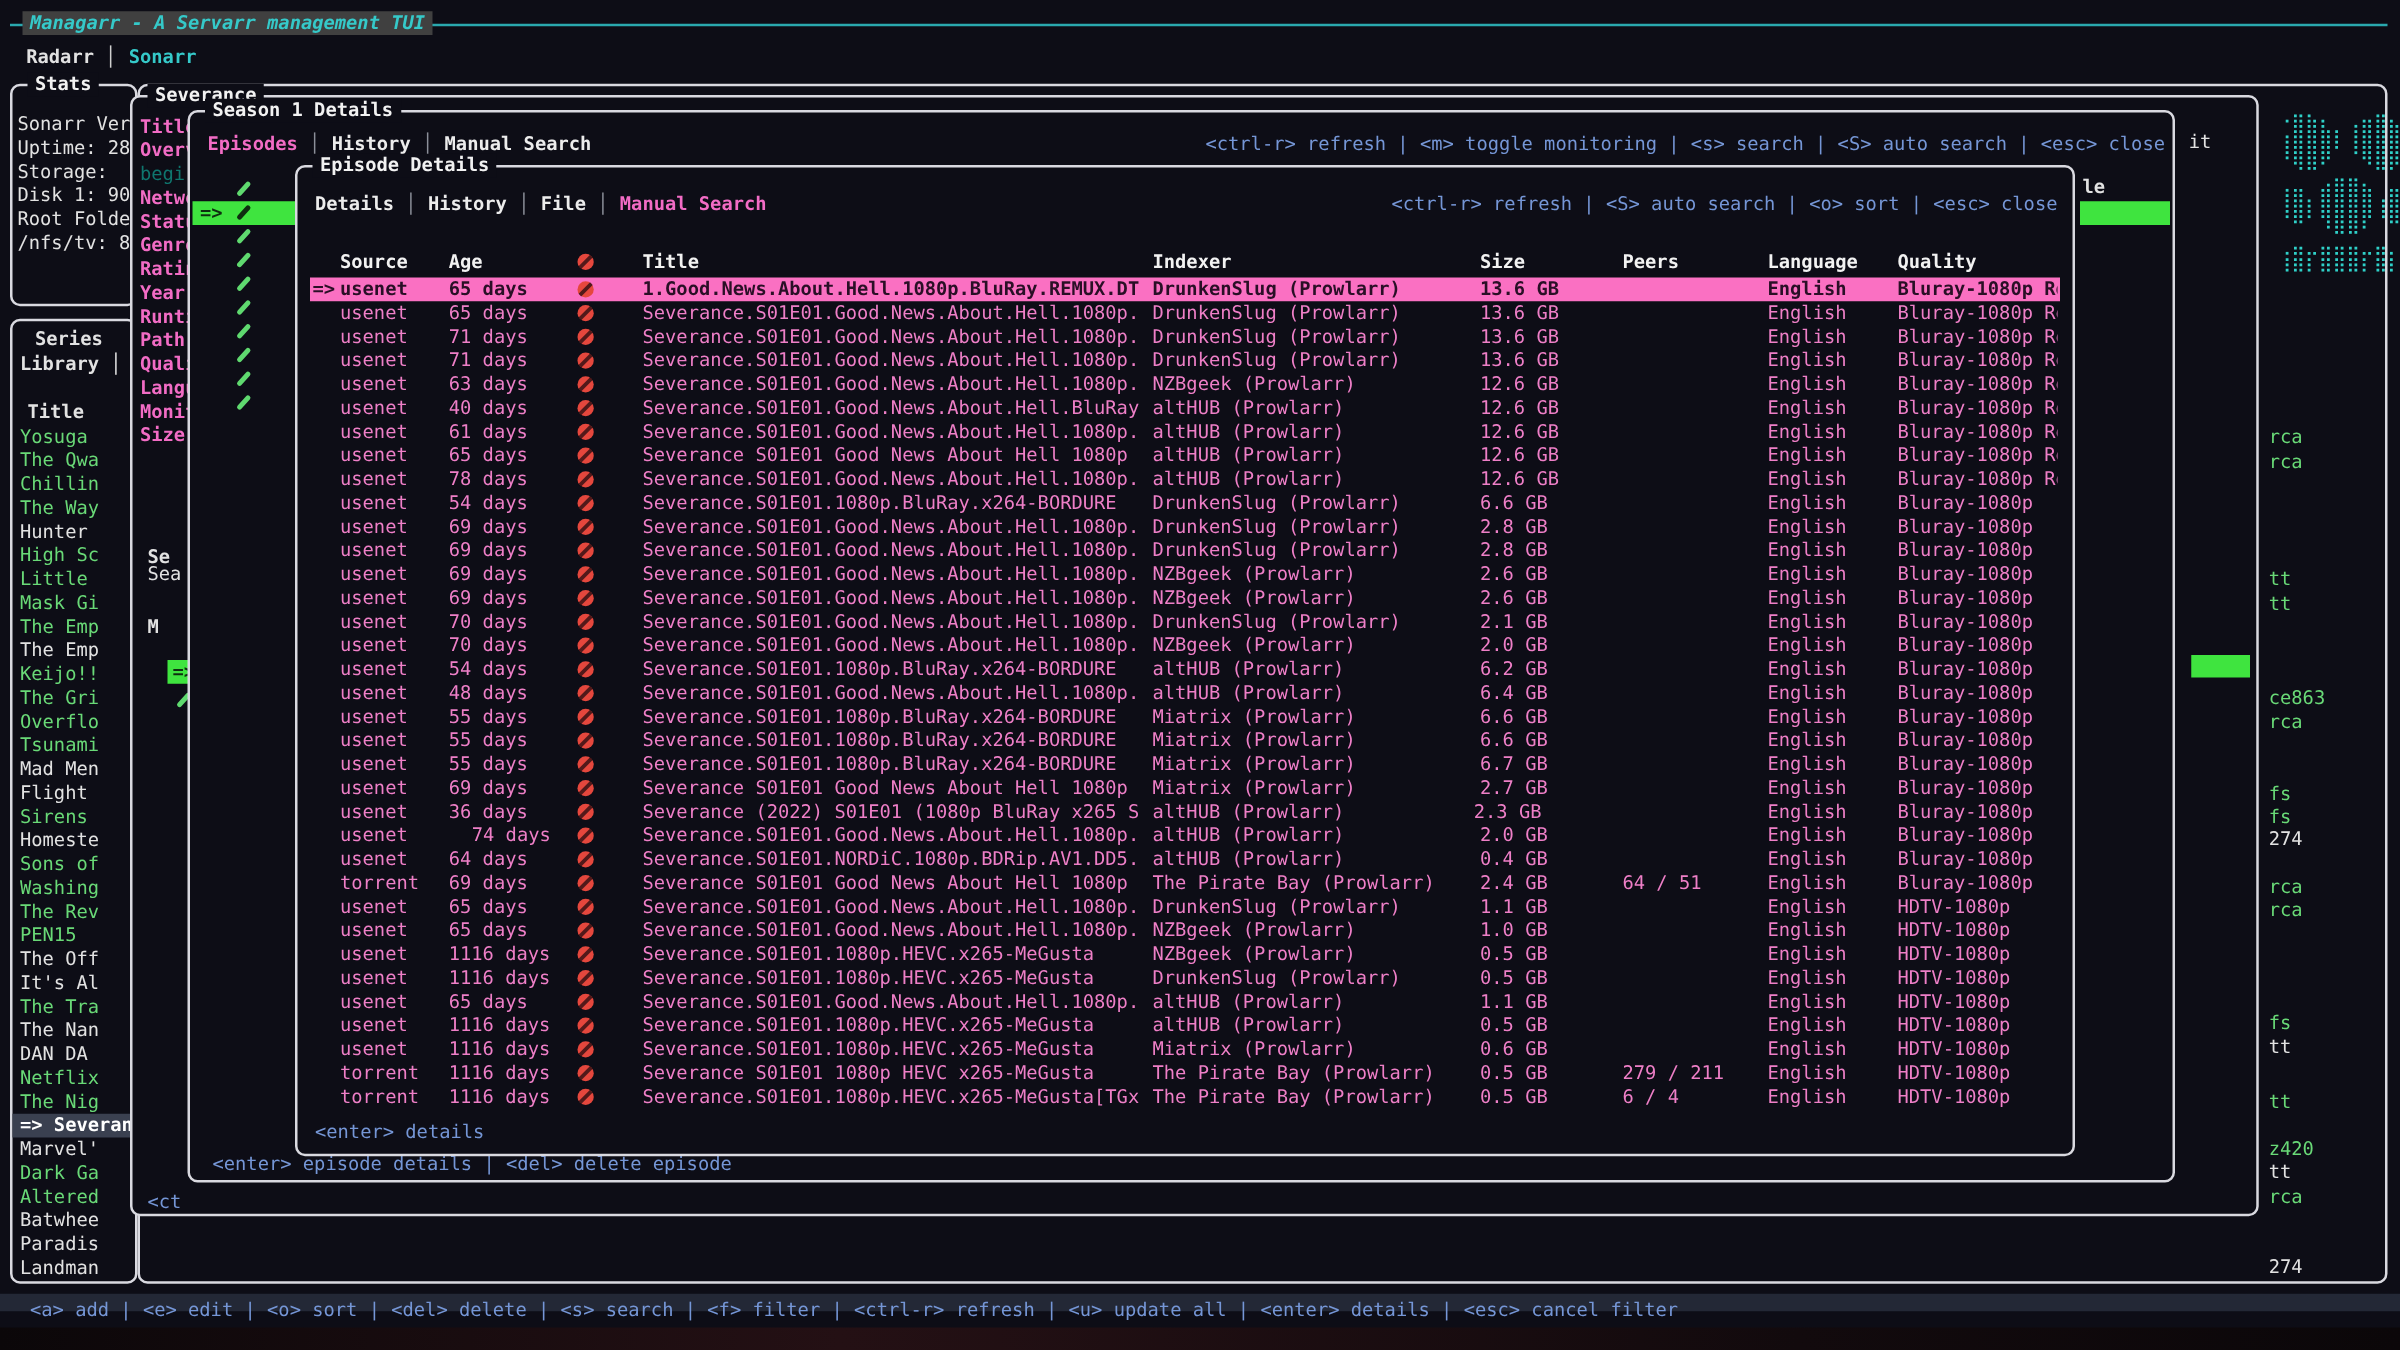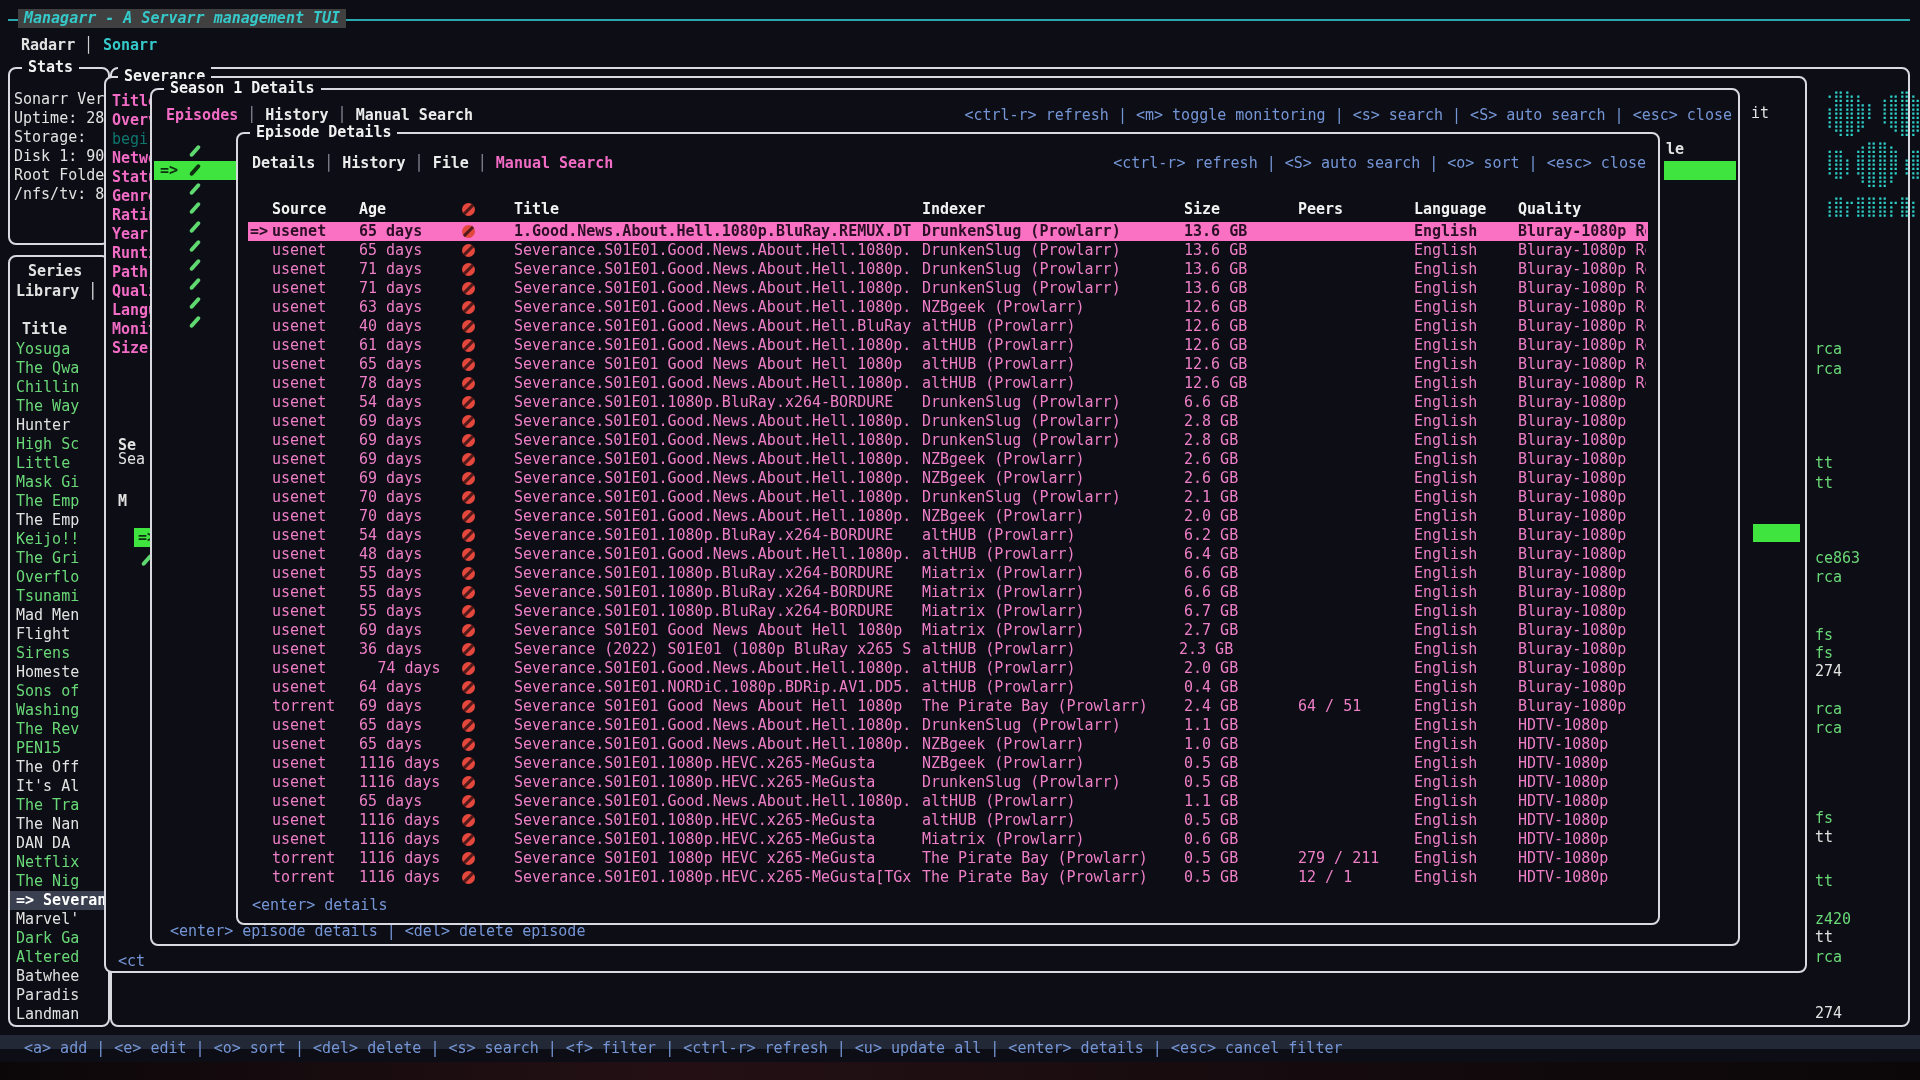--- a/index.html
+++ b/index.html
@@ -575,21 +575,21 @@
           <div class="cell" style="left: 1166px; width: 100px;">English</div>
           <div class="cell" style="left: 1270px; width: 128px;">HDTV-1080p</div>
         </div>
         <div class="trow" style="left: 248px; top: 868px;">
           <div class="cell" style="left: 24px; width: 85px;">torrent</div>
           <div class="cell" style="left: 111px; width: 100px;">1116 days</div>
           <div class="noicn" style="left: 214px; top: 3px;"></div>
           <div class="cell" style="left: 266px; width: 404px;">Severance.S01E01.1080p.HEVC.x265-MeGusta[TGx</div>
           <div class="cell" style="left: 674px; width: 258px;">The Pirate Bay (Prowlarr)</div>
           <div class="cell" style="left: 936px; width: 110px;">0.5 GB</div>
-          <div class="cell tgreen" style="left: 1050px; width: 112px;">12 / 1</div>
+          <div class="cell tgreen" style="left: 1050px; width: 112px;">6 / 4</div>
           <div class="cell" style="left: 1166px; width: 100px;">English</div>
           <div class="cell" style="left: 1270px; width: 128px;">HDTV-1080p</div>
         </div>
       </div>
   <div class="abs" style="left: 252px; top: 154px;"><span style="font-weight: bold; color: rgb(236, 236, 236);">Details</span><span style="color: rgb(139, 143, 153);"> │ </span><span style="font-weight: bold; color: rgb(236, 236, 236);">History</span><span style="color: rgb(139, 143, 153);"> │ </span><span style="font-weight: bold; color: rgb(236, 236, 236);">File</span><span style="color: rgb(139, 143, 153);"> │ </span><span style="font-weight: bold; color: rgb(242, 108, 197);">Manual Search</span></div>
     </div>
 
 </div>
 
 </body></html>

